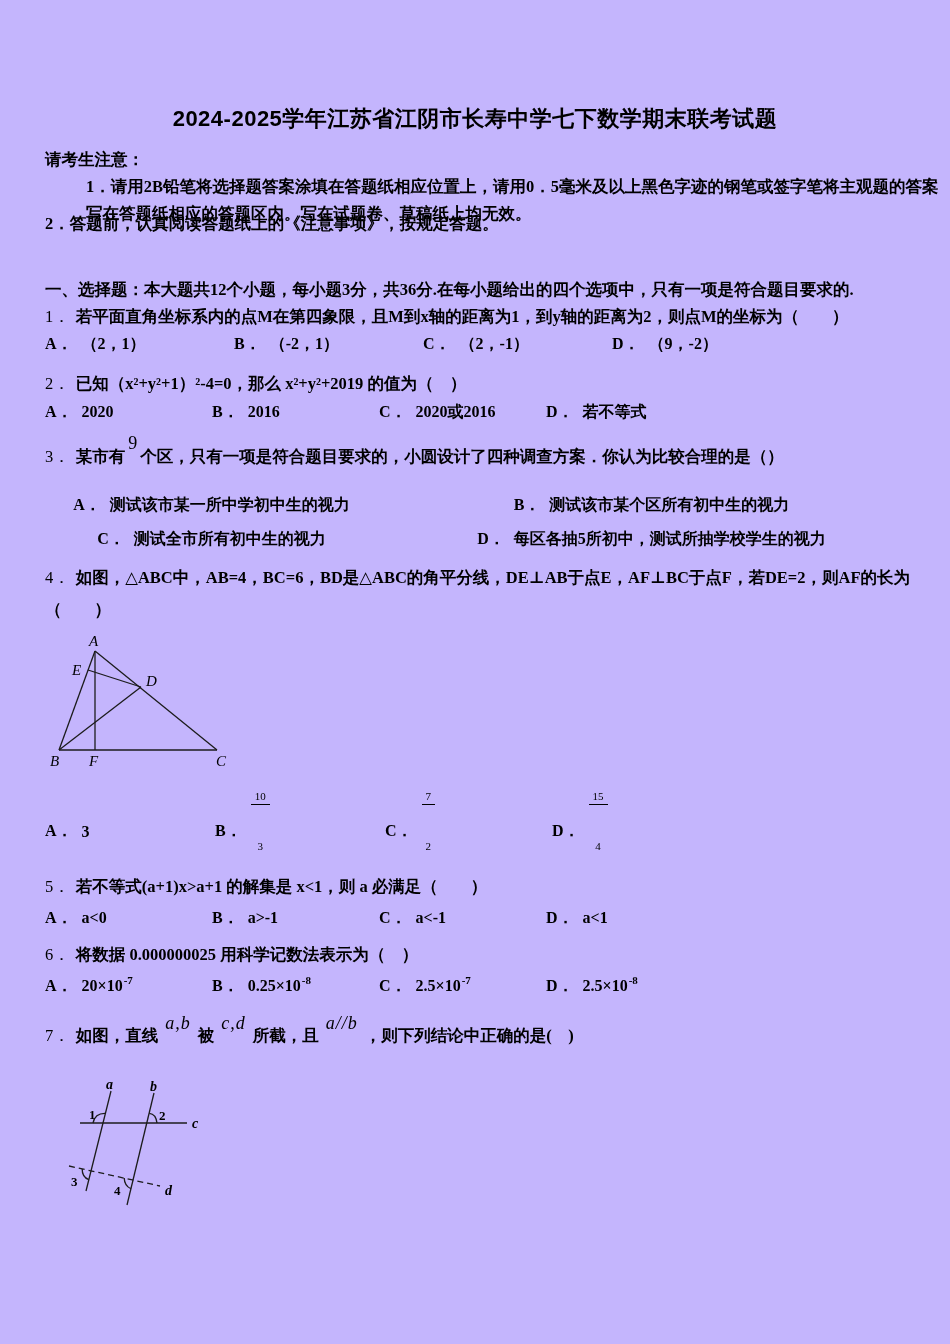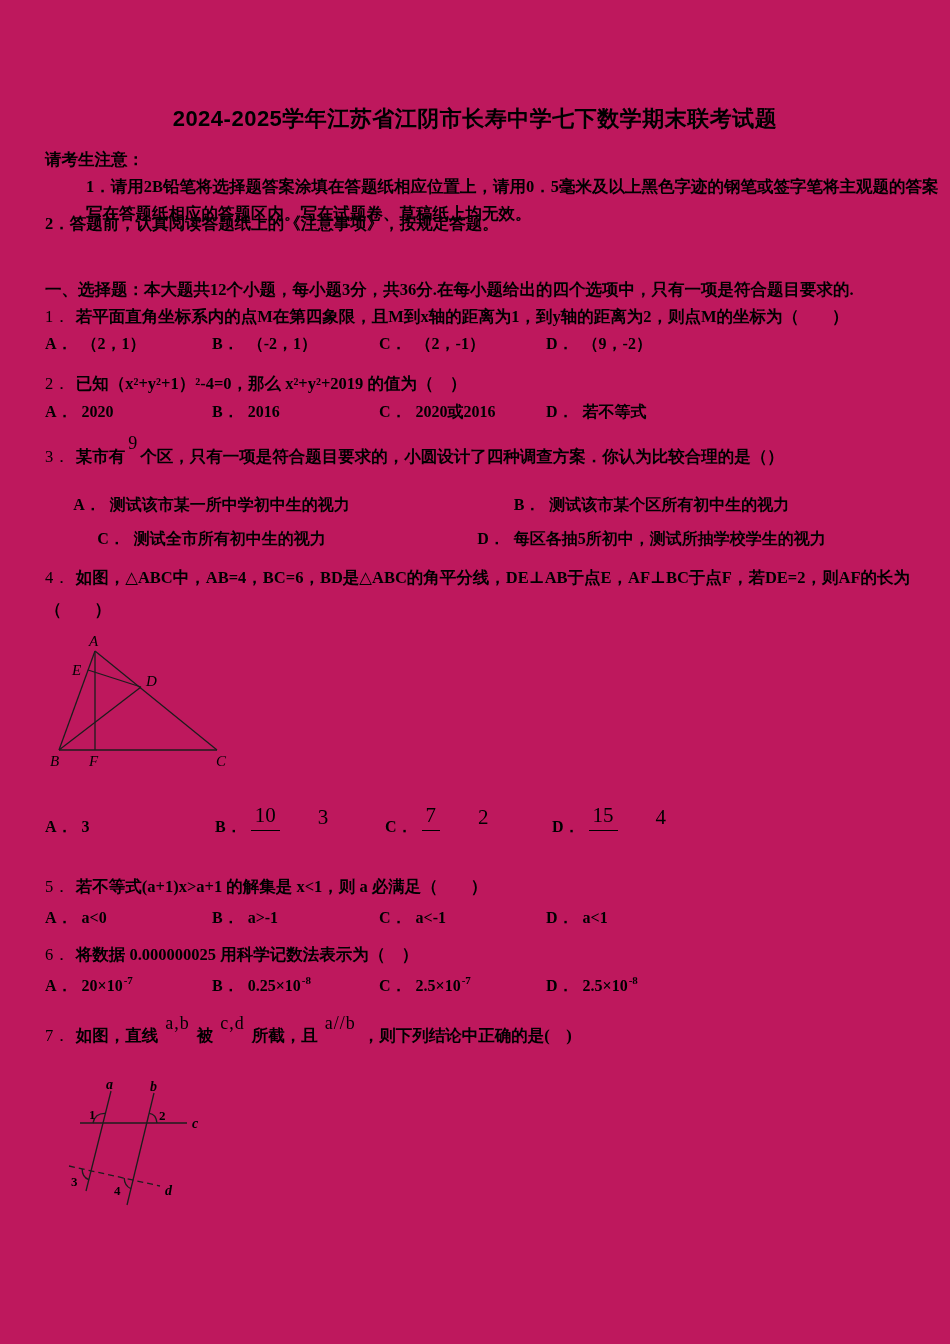--- a/index.html
+++ b/index.html
@@ -1,44 +1,44 @@
 <!DOCTYPE html>
 <html><head>
 <meta charset="utf-8">
 <style>
   html,body{margin:0;padding:0;background:#ffffff;}
   .page{
     position:relative;
     width:950px;height:1344px;
-    background:#be185d;
+    background:#c4b5fd;
     color:#000;
     font-family:"Liberation Serif","DejaVu Serif",serif;
     overflow:hidden;
   }
   .abs{position:absolute;}
   .title{
     top:104px;left:0;width:950px;
     text-align:center;
     font-size:22px;font-weight:700;
     font-family:"Liberation Sans","DejaVu Sans",sans-serif;
     letter-spacing:0.5px;
   }
   .txt{font-size:16.5px;font-weight:700;line-height:27px;}
   .para{left:45px;width:868px;}
   .qnum{font-weight:400;margin-right:6px;}
   .optrow{left:45px;width:880px;display:grid;grid-template-columns:167px 167px 167px auto;}
   .optrow2{left:45px;width:880px;display:grid;grid-template-columns:333px auto;text-align:center;}
   .opt{font-size:16px;font-weight:700;white-space:nowrap;}
   .optlabel{font-weight:700;margin-right:9px;}
   .q3sup{position:relative;top:-13px;font-size:18px;font-weight:400;margin:0 3px;}
-  .mraise{position:relative;top:-12px;font-weight:400;font-size:18px;margin:8px 7px;letter-spacing:1px;}
+  .mraise{position:relative;top:-12px;font-style:italic;font-weight:400;font-size:18px;margin:8px 7px;letter-spacing:1px;}
   .fracrow{height:54px;}
   .opt-flex{display:flex;align-items:center;}
   .opt-flex .optlabel,.opt-flex .lowtext{margin-top:20px;}
-  .frac{display:inline-flex;align-items:center;font-weight:400;font-size:21px;line-height:1.2;gap:34px;}
+  .frac{display:inline-flex;flex-direction:column;align-items:center;font-weight:400;font-size:11px;line-height:1.2;gap:34px;}
   .frac .num{padding:0 4px 1px 4px;border-bottom:1.4px solid #000;}
   .frac .den{padding:1px 4px 0 4px;}
   sup.sci{font-size:11px;font-weight:700;position:relative;top:-1px;margin-left:1px;}
   .fig{overflow:visible;}
   svg text{font-family:"Liberation Serif","DejaVu Serif",serif;}
   .svglab{font-style:italic;font-size:15px;font-weight:400;}
   .svglab2{font-style:italic;font-size:14px;font-weight:700;}
   .svgnum{font-size:13px;font-weight:700;}
 </style>
 </head>
@@ -48,21 +48,21 @@
 
   <div class="abs title">2024-2025学年江苏省江阴市长寿中学七下数学期末联考试题</div>
 
   <div class="abs txt" style="top:146px;left:45px;">请考生注意：</div>
   <div class="abs txt para" style="top:173px;margin-left:41px;">1．请用2B铅笔将选择题答案涂填在答题纸相应位置上，请用0．5毫米及以上黑色字迹的钢笔或签字笔将主观题的答案写在答题纸相应的答题区内。写在试题卷、草稿纸上均无效。</div>
   <div class="abs txt para" style="top:210px;">2．答题前，认真阅读答题纸上的《注意事项》，按规定答题。</div>
 
   <div class="abs txt para" style="top:276px;">一、选择题：本大题共12个小题，每小题3分，共36分.在每小题给出的四个选项中，只有一项是符合题目要求的.</div>
 
   <div class="abs txt para" style="top:303px;"><span class="qnum">1．</span><span>若平面直角坐标系内的点M在第四象限，且M到x轴的距离为1，到y轴的距离为2，则点M的坐标为（　　）</span></div>
-  <div class="abs optrow" style="top:334px;">
+  <div class="abs optrow" style="top:334px;gap:22px;">
     <span class="opt"><span class="optlabel">A．</span><span>（2，1）</span></span>
     <span class="opt"><span class="optlabel">B．</span><span>（-2，1）</span></span>
     <span class="opt"><span class="optlabel">C．</span><span>（2，-1）</span></span>
     <span class="opt"><span class="optlabel">D．</span><span>（9，-2）</span></span>
   </div>
 
   <div class="abs txt para" style="top:370px;"><span class="qnum">2．</span><span>已知（x²+y²+1）²-4=0，那么 x²+y²+2019 的值为（　）</span></div>
   <div class="abs optrow" style="top:402px;">
     <span class="opt"><span class="optlabel">A．</span><span>2020</span></span>
     <span class="opt"><span class="optlabel">B．</span><span>2016</span></span>

